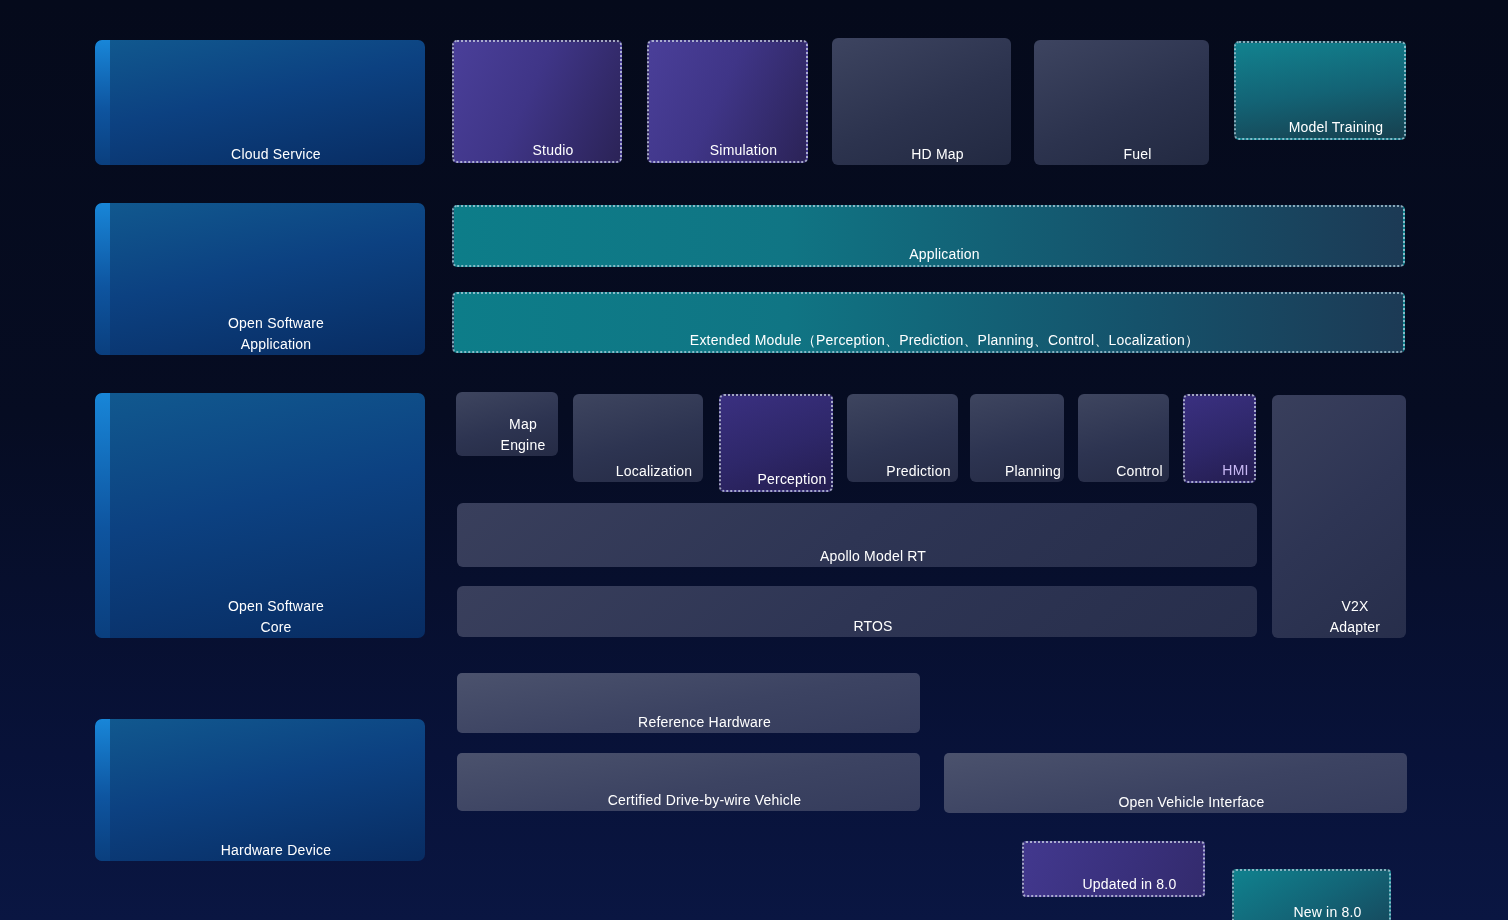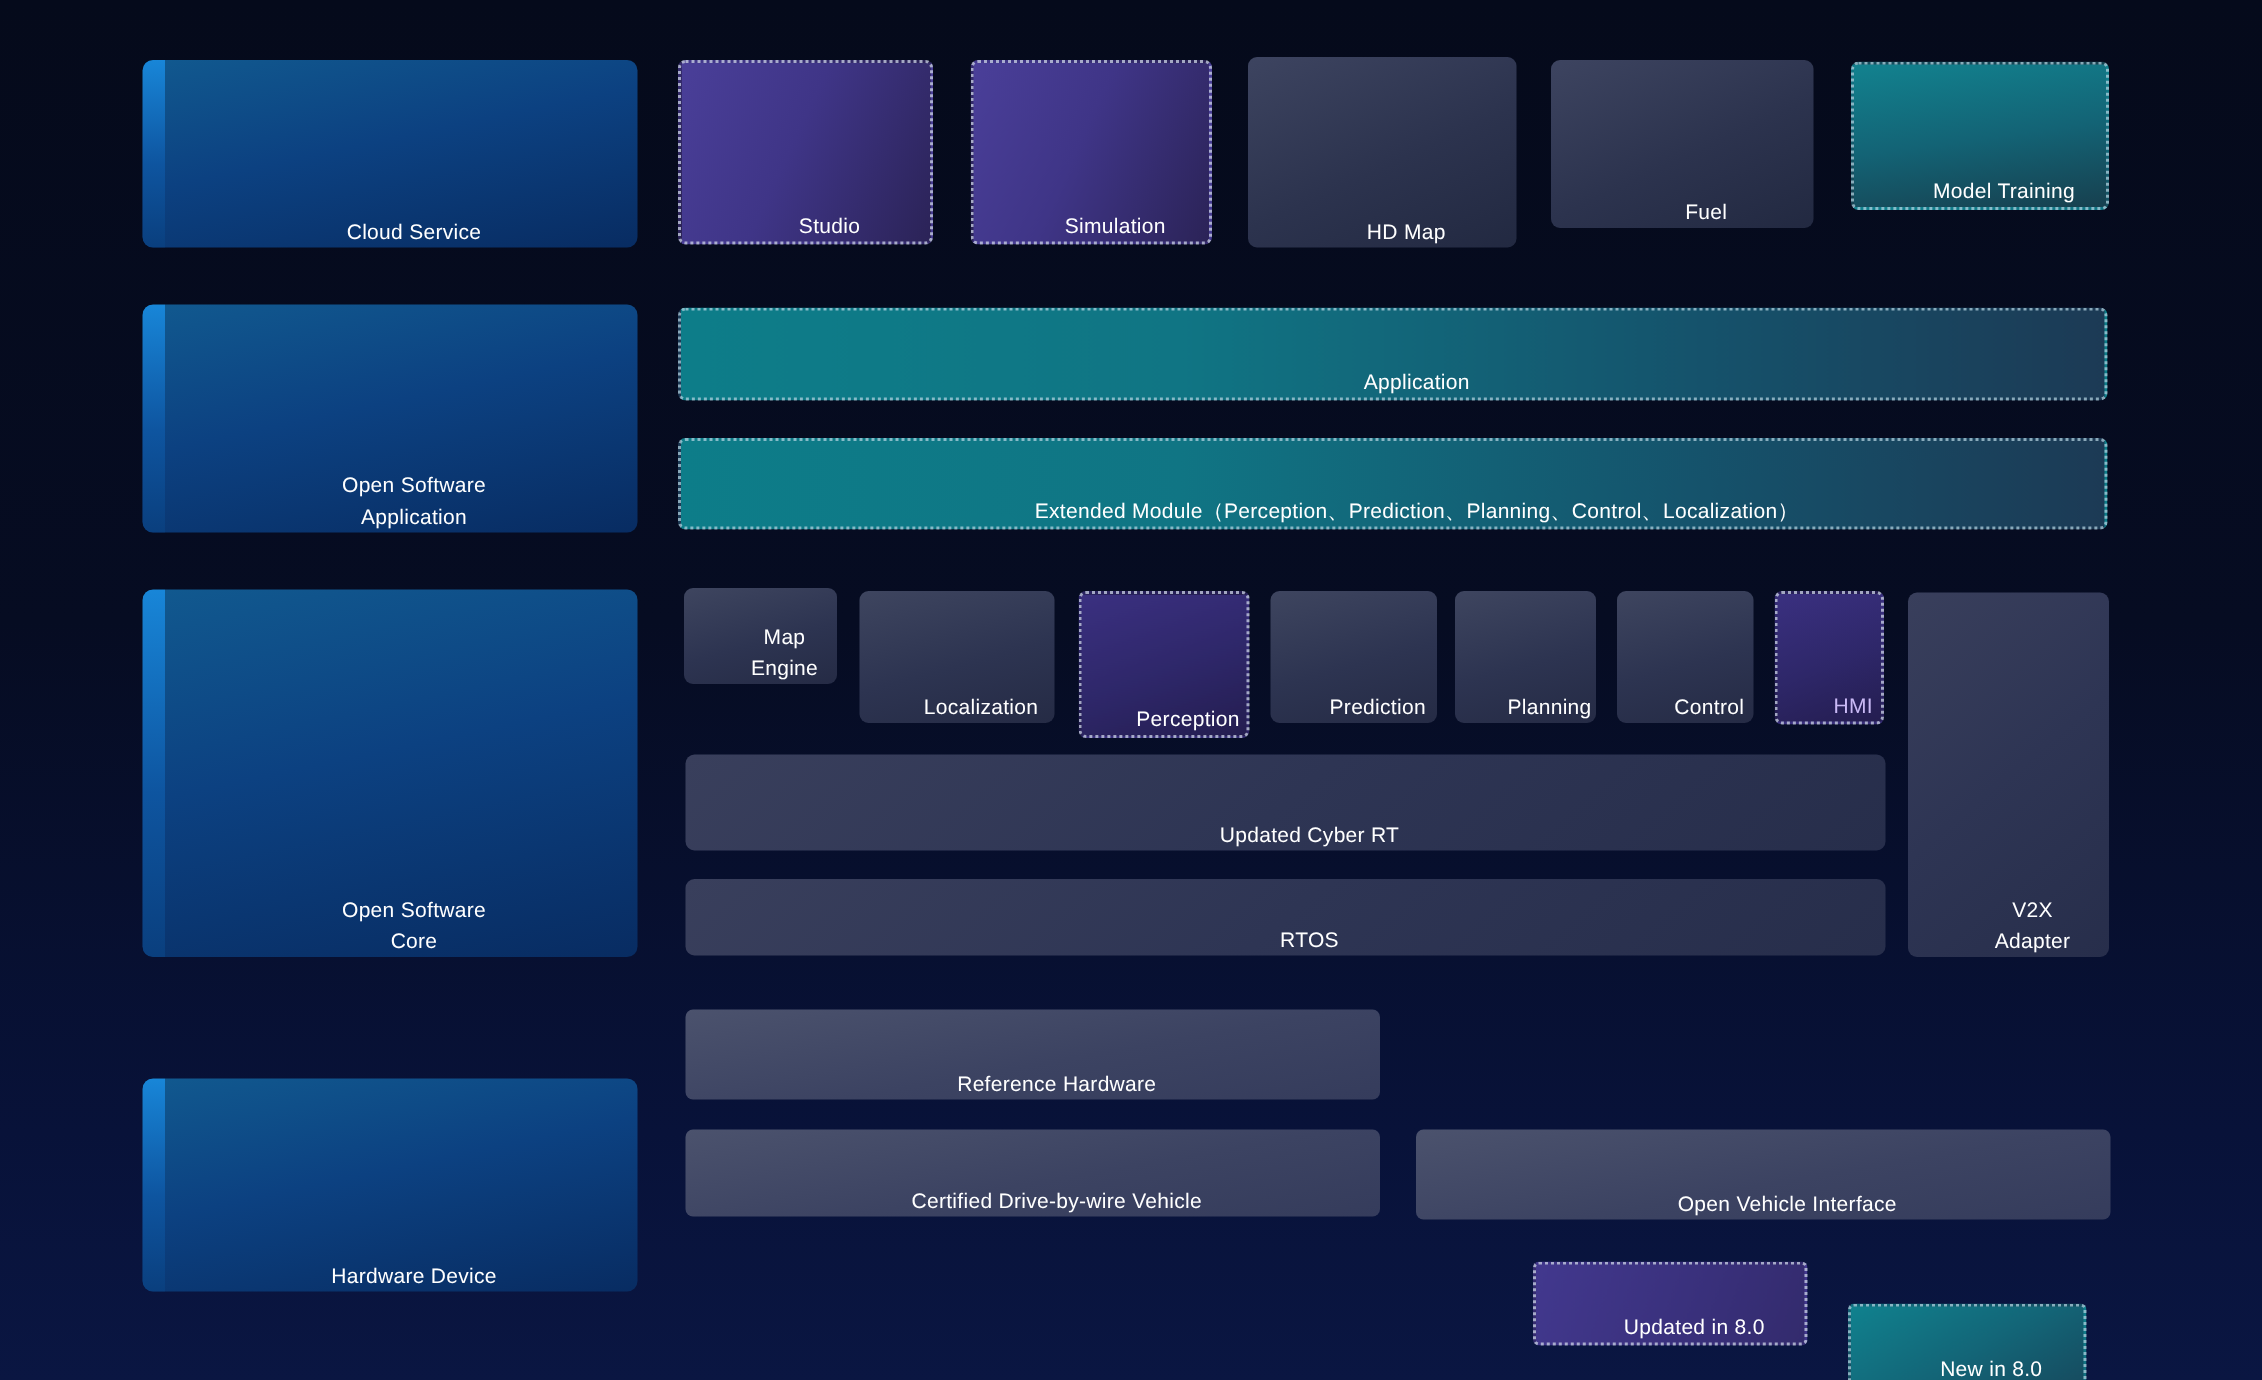--- a/index.html
+++ b/index.html
@@ -54,21 +54,21 @@
   </div>
   <div class="box purple-dash" style="left:452px;top:40px;width:170px;height:123px;">
     <span>Studio</span>
   </div>
   <div class="box purple-dash" style="left:647px;top:40px;width:161px;height:123px;">
     <span>Simulation</span>
   </div>
   <div class="box slate" style="left:832px;top:38px;width:179px;height:127px;">
     <span>HD Map</span>
   </div>
-  <div class="box slate" style="left:1034px;top:40px;width:175px;height:112px;">
+  <div class="box slate" style="left:1034px;top:40px;width:175px;height:125px;">
     <span>Fuel</span>
   </div>
   <div class="box teal-dash vert" style="left:1234px;top:41px;width:172px;height:99px;">
     <span>Model Training</span>
   </div>
 
   <div class="box blue-cat" style="left:95px;top:203px;width:330px;height:152px;">
     <div class="accent"></div>
     <span>Open Software
 Application</span>
@@ -101,21 +101,21 @@
   <div class="box slate2" style="left:970px;top:394px;width:94px;height:88px;">
     <span>Planning</span>
   </div>
   <div class="box slate2" style="left:1078px;top:394px;width:91px;height:88px;">
     <span>Control</span>
   </div>
   <div class="box purple-dash small" style="left:1183px;top:394px;width:73px;height:89px;">
     <span class="hmi-text">HMI</span>
   </div>
   <div class="box slate3" style="left:457px;top:503px;width:800px;height:64px;">
-    <span>Updated Cyber RT</span>
+    <span>Apollo Model RT</span>
   </div>
   <div class="box slate3" style="left:457px;top:586px;width:800px;height:51px;">
     <span>RTOS</span>
   </div>
   <div class="box slate3" style="left:1272px;top:395px;width:134px;height:243px;">
     <span>V2X
 Adapter</span>
   </div>
 
   <div class="box blue-cat" style="left:95px;top:672px;width:330px;height:142px;margin-top:47px;">

